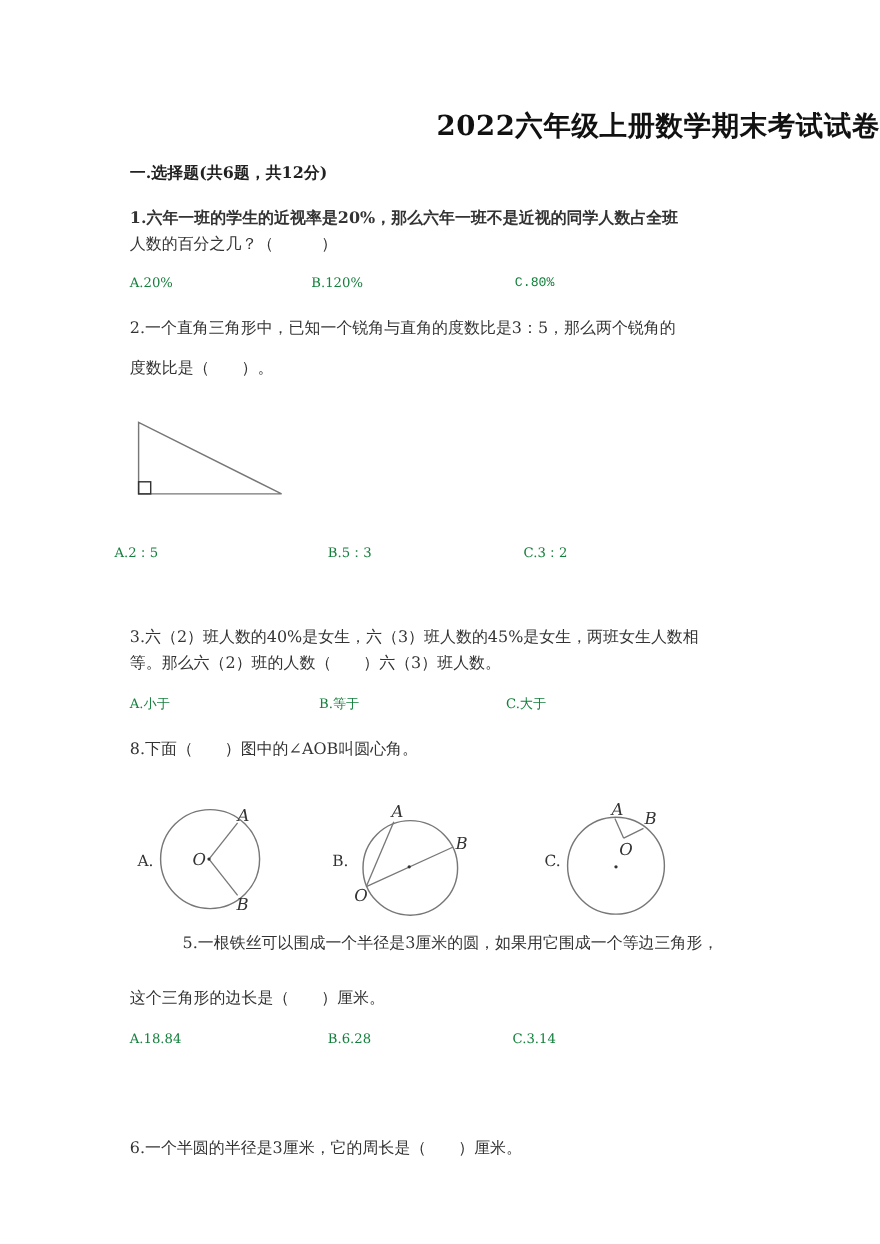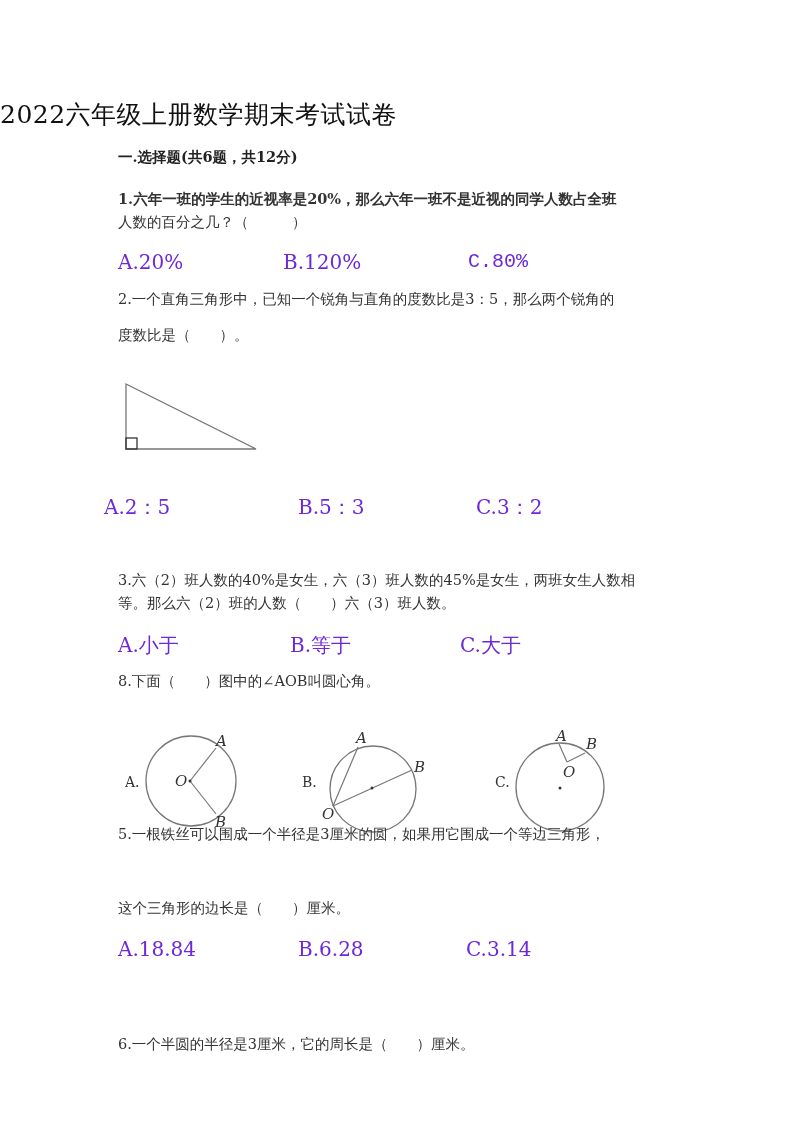--- a/index.html
+++ b/index.html
@@ -1,22 +1,22 @@
 <!DOCTYPE html>
 <html><head>
 <meta charset="utf-8">
 <style>
   html, body { margin: 0; padding: 0; background: #ffffff; }
   body { width: 800px; height: 1131px; position: relative; overflow: hidden;
          font-family: "DejaVu Serif", "Liberation Serif", serif; color: #222; }
   .abs { position: absolute; white-space: nowrap; }
-  .title { left: 0; width: 800px; text-align: left; top: 98px; font-size: 25px; color: #111; letter-spacing: 0.5px; }
+  .title { left: 0; width: 800px; text-align: right; top: 98px; font-size: 25px; color: #111; letter-spacing: 0.5px; font-weight: bold; }
   .section { left: 118px; top: 148px; font-size: 14.5px; font-weight: bold; color: #222; }
   .q { left: 118px; font-size: 14.5px; line-height: 24px; color: #333; }
-  .opt { font-size: 20px; color: #6d28d9; }
+  .opt { font-size: 12px; color: #15803d; }
   svg { position: absolute; overflow: visible; }
   .fig-label { font-family: "DejaVu Serif", "Liberation Serif", serif; font-style: italic; font-size: 15px; fill: #333; }
   .fig-choice { font-family: "DejaVu Serif", "Liberation Serif", serif; font-size: 14px; fill: #333; }
 </style>
 </head>
 <body>
 
 <div class="abs title">2022六年级上册数学期末考试试卷</div>
 <div class="abs section">一.选择题(共6题，共12分)</div>
 
@@ -81,21 +81,21 @@
       <line x1="567" y1="762" x2="585" y2="753" stroke="#777" stroke-width="1.2"></line>
       <circle cx="560" cy="788" r="1.5" fill="#333"></circle>
       <text class="fig-label" x="556" y="741">A</text>
       <text class="fig-label" x="586" y="749">B</text>
       <text class="fig-label" x="563" y="777">O</text>
     </g>
   </svg>
 </div>
 
 <div>
-  <div class="abs q" style="top:822px;">5.一根铁丝可以围成一个半径是3厘米的圆，如果用它围成一个等边三角形，</div>
+  <div class="abs q" style="top:846px;margin-left:48px;">5.一根铁丝可以围成一个半径是3厘米的圆，如果用它围成一个等边三角形，</div>
   <div class="abs q" style="top:896px;">这个三角形的边长是（　　）厘米。</div>
   <div class="abs opt" style="left:118px; top:937px;">A.18.84</div>
   <div class="abs opt" style="left:298px; top:937px;text-align:right;">B.6.28</div>
   <div class="abs opt" style="left:466px; top:937px;text-align:center;">C.3.14</div>
 </div>
 
 <div>
   <div class="abs q" style="top:1006px;margin-top:26px;">6.一个半圆的半径是3厘米，它的周长是（　　）厘米。</div>
 </div>
 

